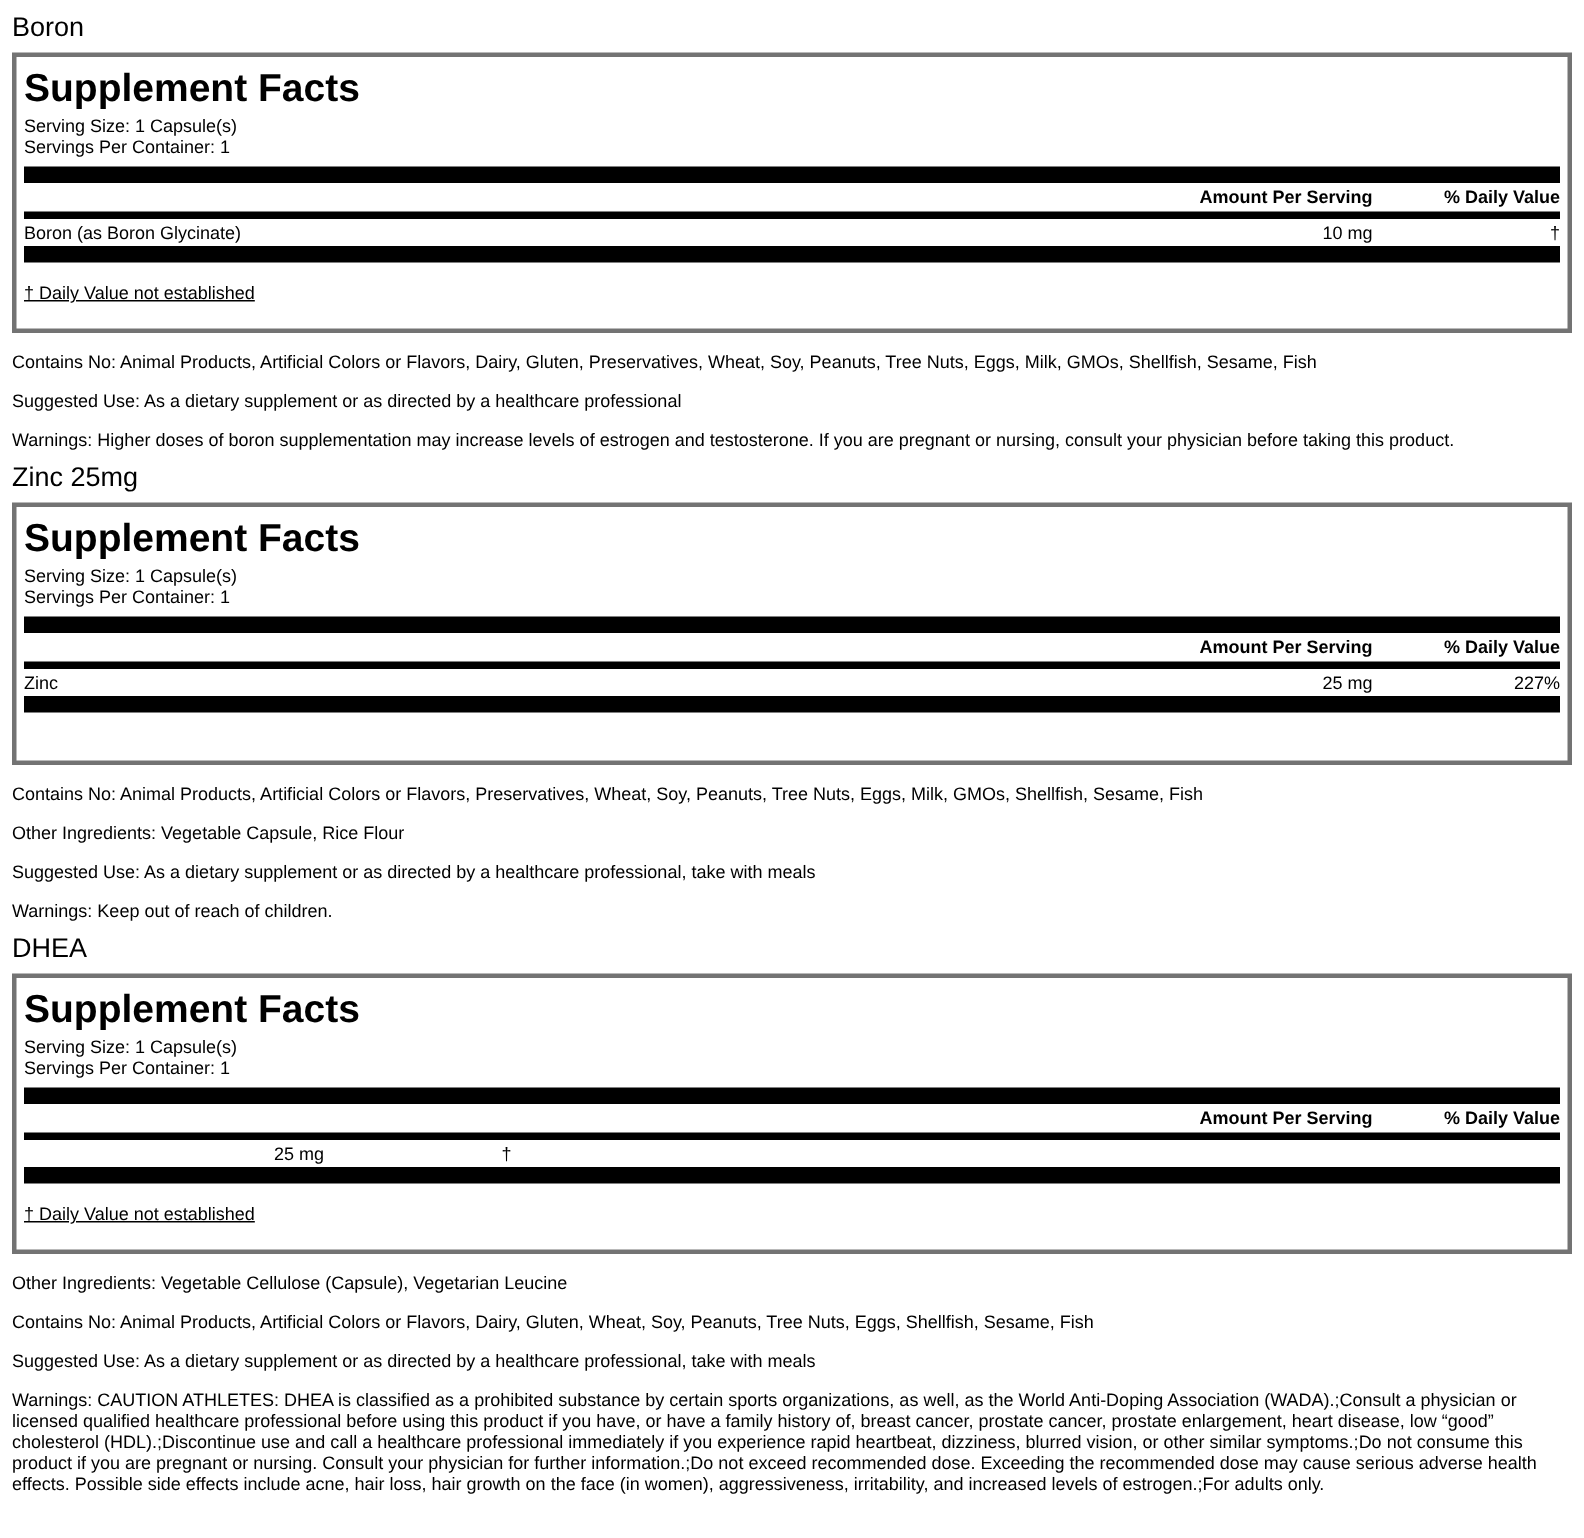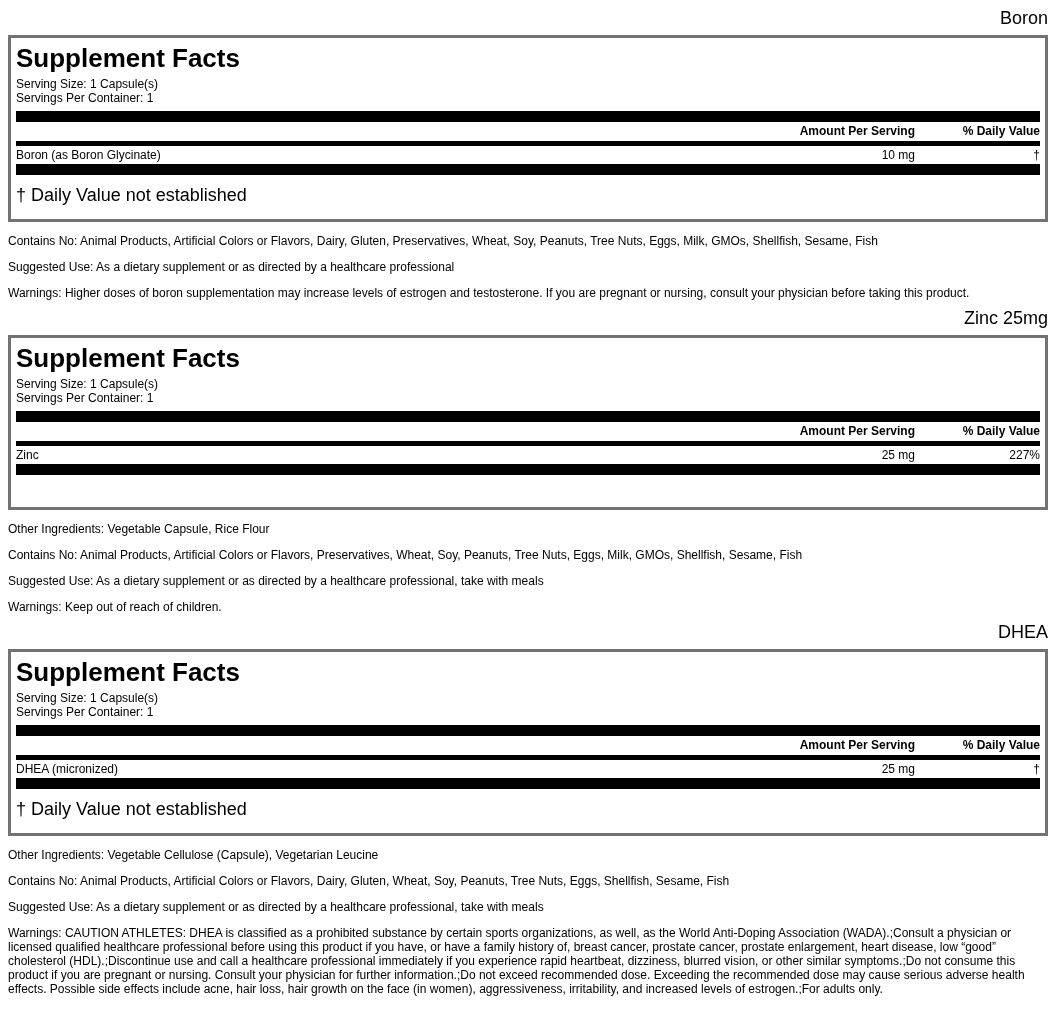--- a/index.html
+++ b/index.html
@@ -6,21 +6,21 @@
     body {
       width: 1056px;
       font-family: "Liberation Sans", sans-serif;
       color: #000000;
       font-size: 12px;
       padding: 8px 8px 0 8px;
       box-sizing: border-box;
     }
     .product { margin: 0; }
     .product-title {
-      text-align: right;
+      text-align: left;
       font-size: 18px;
       line-height: 20px;
       margin: 0 0 7px 0;
       font-weight: normal;
     }
     .facts-box {
       border: 3px solid #737373;
       padding: 5px 5px 6px 5px;
       box-sizing: border-box;
       width: 1040px;
@@ -37,21 +37,21 @@
     .bar-bottom { height: 11px; background: #000; }
     .row {
       display: flex;
       font-size: 12px;
       line-height: 18px;
     }
     .row .name { flex: 1; }
     .row .amount { width: 200px; text-align: right; }
     .row .dv { width: 125px; text-align: right; }
     .header-row { font-weight: bold; line-height: 19px; }
-    .footnote { font-size: 18px; line-height: 14px; margin-top: 13px; min-height: 14px; margin-bottom: 11px; }
+    .footnote { font-size: 12px; line-height: 14px; margin-top: 13px; min-height: 14px; margin-bottom: 11px; text-decoration: underline; }
     .footnote.empty { margin-top: 6px; margin-bottom: 6px; }
     .info { margin-top: 12px; }
     .info p {
       margin: 0 0 12px 0;
       font-size: 12px;
       line-height: 14px;
     }
     .info p:last-child { margin-bottom: 8px; }
   </style>
 </head>
@@ -100,42 +100,41 @@
     <div class="bar-thin"></div>
     <div class="row">
       <span class="name">Zinc</span>
       <span class="amount">25 mg</span>
       <span class="dv">227%</span>
     </div>
     <div class="bar-bottom"></div>
     <div class="footnote empty"></div>
   </div>
   <div class="info">
+    <p>Contains No: Animal Products, Artificial Colors or Flavors, Preservatives, Wheat, Soy, Peanuts, Tree Nuts, Eggs, Milk, GMOs, Shellfish, Sesame, Fish</p>
     <p>Other Ingredients: Vegetable Capsule, Rice Flour</p>
-    <p>Contains No: Animal Products, Artificial Colors or Flavors, Preservatives, Wheat, Soy, Peanuts, Tree Nuts, Eggs, Milk, GMOs, Shellfish, Sesame, Fish</p>
     <p>Suggested Use: As a dietary supplement or as directed by a healthcare professional, take with meals</p>
     <p>Warnings: Keep out of reach of children.</p>
   </div>
 </section>
 
 <section class="product">
   <h2 class="product-title">DHEA</h2>
   <div class="facts-box">
     <div class="facts-heading">Supplement Facts</div>
     <div class="serving-line">Serving Size: 1 Capsule(s)</div>
     <div class="serving-line">Servings Per Container: 1</div>
     <div class="bar-thick"></div>
     <div class="row header-row">
       <span class="name"></span>
       <span class="amount">Amount Per Serving</span>
       <span class="dv">% Daily Value</span>
     </div>
     <div class="bar-thin"></div>
     <div class="row">
-      <span class="name">DHEA (micronized)</span>
       <span class="amount">25 mg</span>
       <span class="dv">†</span>
     </div>
     <div class="bar-bottom"></div>
     <div class="footnote">† Daily Value not established</div>
   </div>
   <div class="info">
     <p>Other Ingredients: Vegetable Cellulose (Capsule), Vegetarian Leucine</p>
     <p>Contains No: Animal Products, Artificial Colors or Flavors, Dairy, Gluten, Wheat, Soy, Peanuts, Tree Nuts, Eggs, Shellfish, Sesame, Fish</p>
     <p>Suggested Use: As a dietary supplement or as directed by a healthcare professional, take with meals</p>

